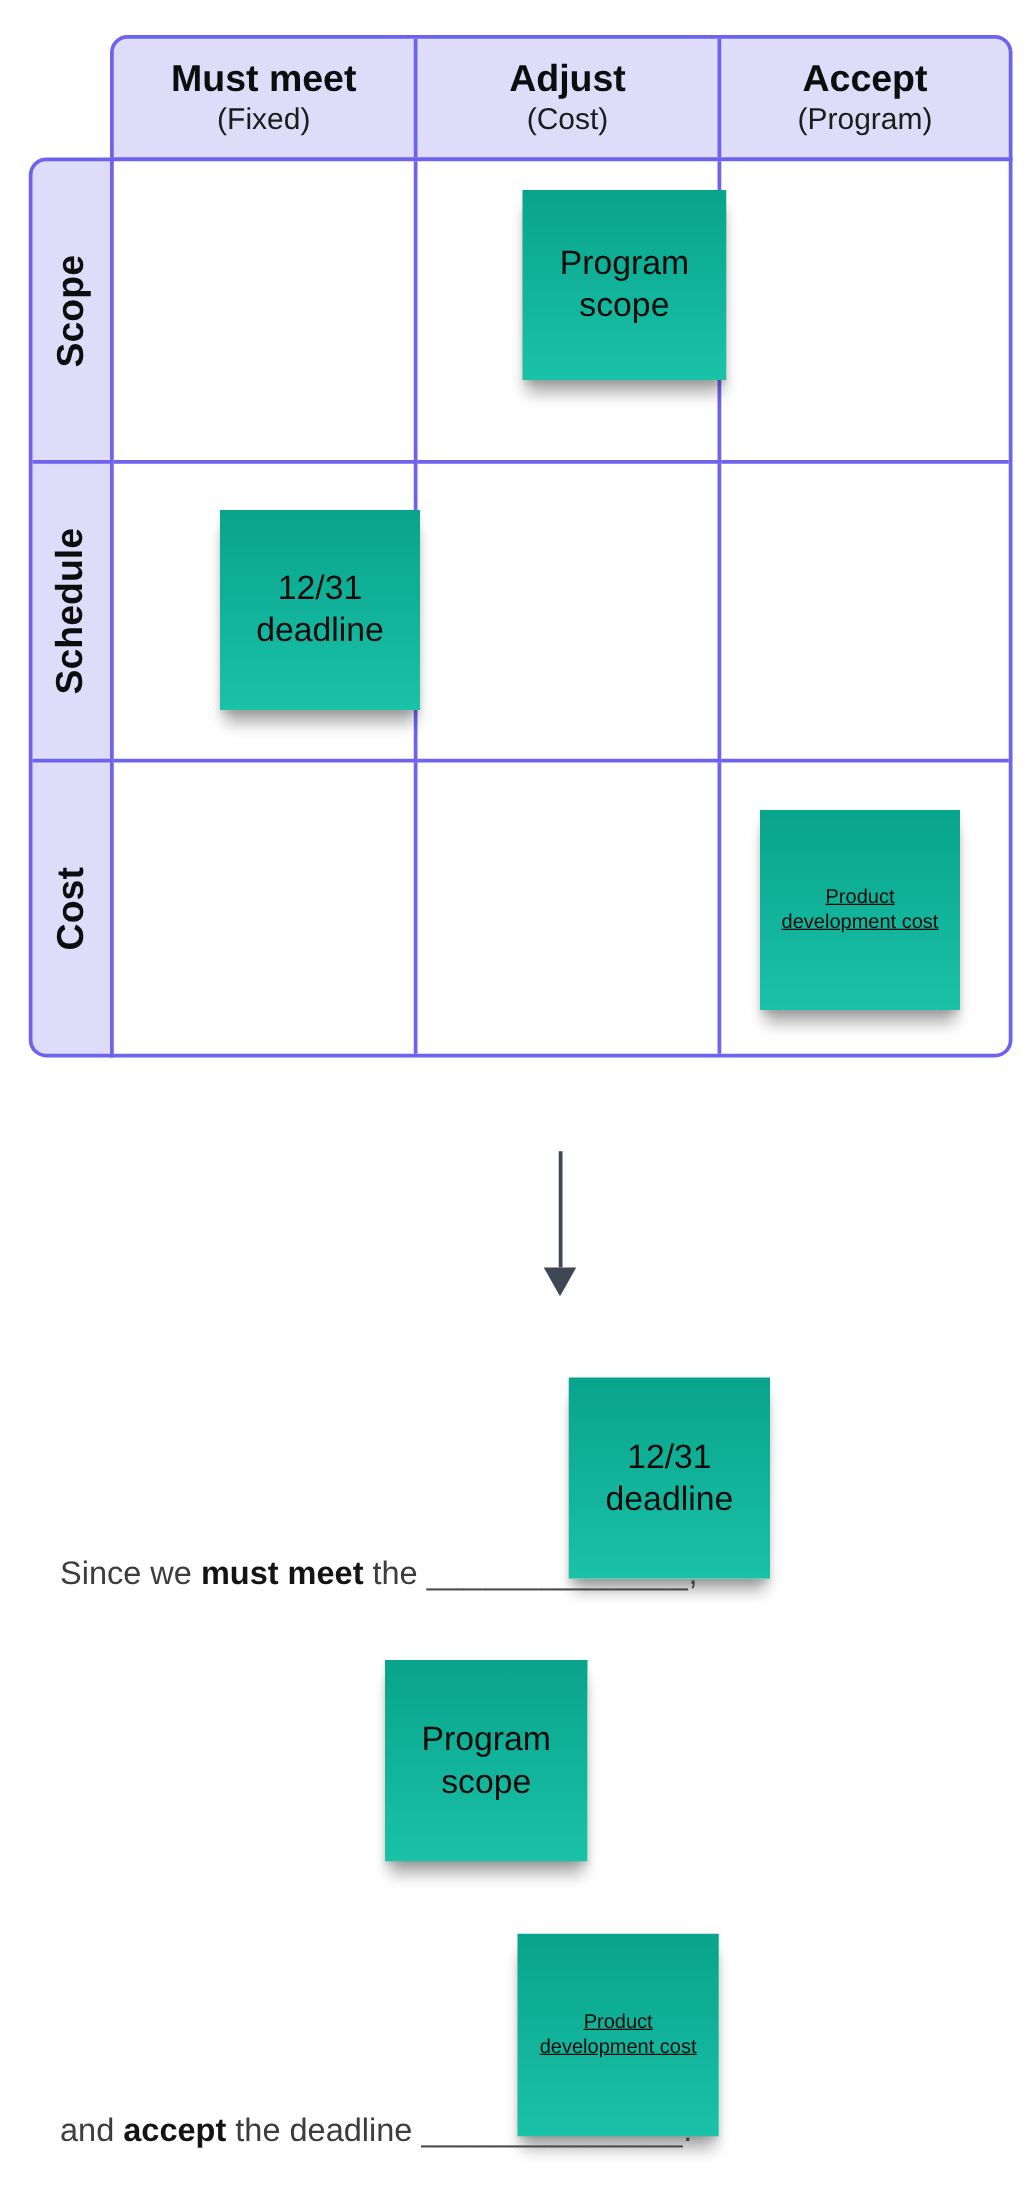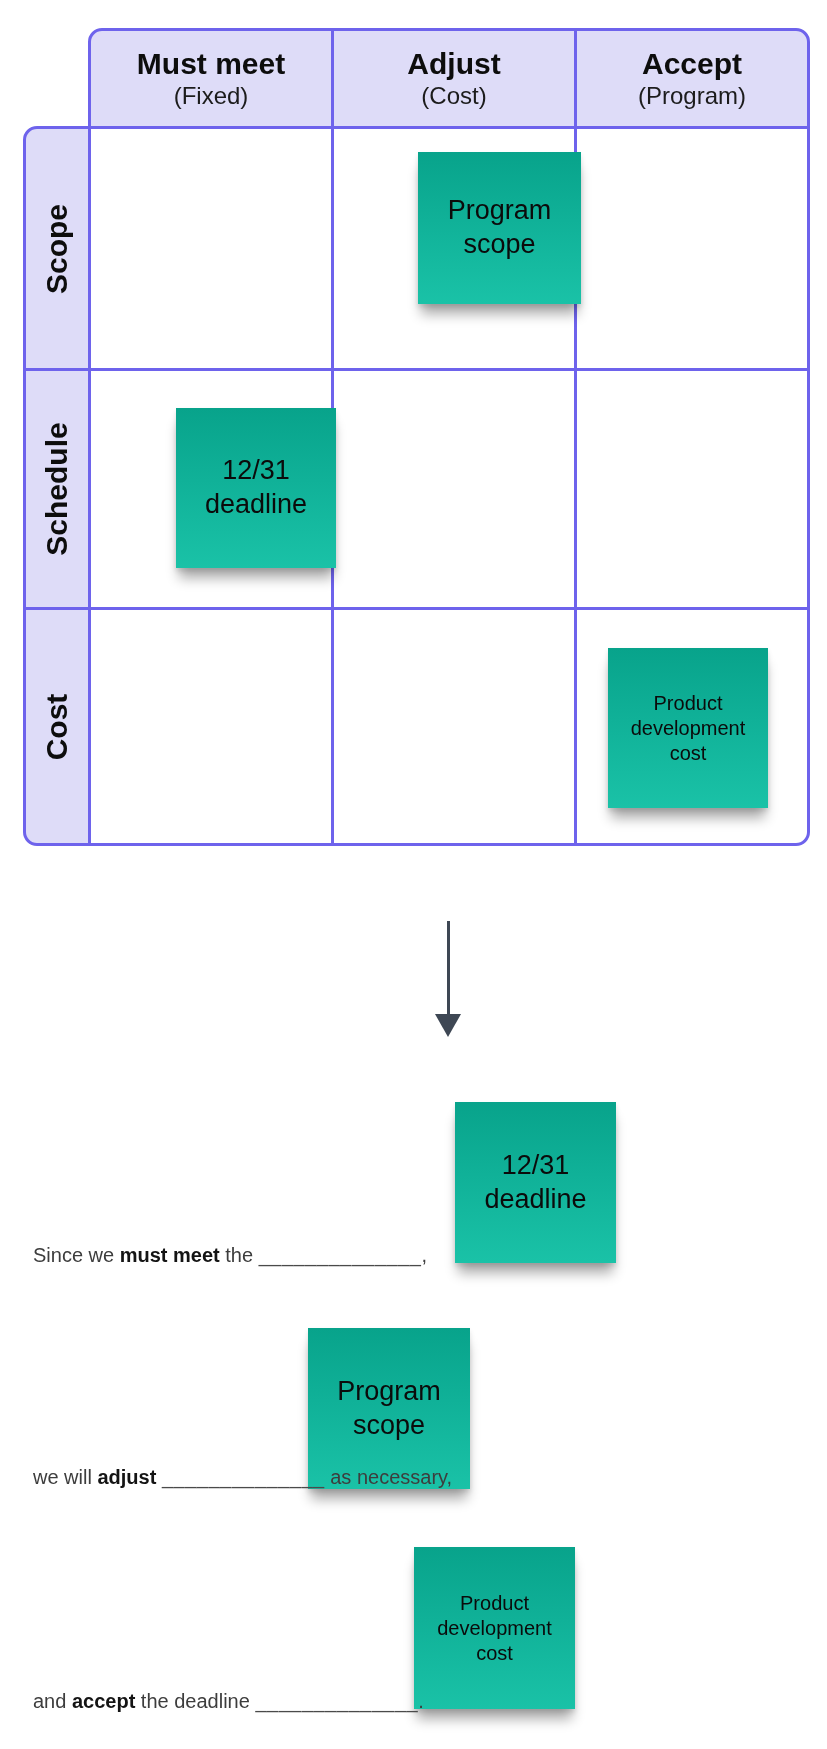--- a/index.html
+++ b/index.html
@@ -43,33 +43,33 @@
   .cell.bB{border-bottom:3px solid #6E63EC;}
   
   .sticky{
     position:absolute;box-sizing:border-box;
     background:linear-gradient(180deg,#08A38B 0%,#10B198 45%,#1AC2A7 100%);
     box-shadow:0 13px 12px -3px rgba(0,0,0,0.33), 0 3px 5px rgba(0,0,0,0.12);
     display:flex;align-items:center;justify-content:center;text-align:center;
     color:#0b0b0b;line-height:1.25;padding:8px;
   }
   .sticky.big{font-size:27px;margin-left:48px;}
-  .sticky.small{font-size:20px;}
+  .sticky.small{font-size:16px;text-decoration:underline;}
   
   .down-arrow{position:absolute;left:435px;top:921px;width:26px;height:116px;}
   .down-arrow .shaft{width:3px;height:93px;background:#3E4754;margin:0 auto;}
   .down-arrow .head{
     width:0;height:0;margin:0 auto;
     border-left:13px solid transparent;border-right:13px solid transparent;
     border-top:23px solid #3E4754;
   }
   
   .sentence{
-    position:absolute;left:33px;white-space:pre-wrap;
-    font-size:20px;color:#3D3D3D;line-height:1.15;
+    position:absolute;left:48px;white-space:pre-wrap;
+    font-size:26px;color:#3D3D3D;line-height:1.15;
   }
   .sentence b{font-weight:700;color:#141414;}
   .blank{color:#4A4A4A;letter-spacing:0.5px;}
 </style>
 </head>
 <body>
 
 <div class="canvas">
 
   <div class="col-headers">
@@ -117,18 +117,17 @@
 
   <div class="down-arrow">
     <div class="shaft"></div>
     <div class="head"></div>
   </div>
 
   <div class="sticky big" style="left:407px;top:1102px;width:161px;height:161px;">12/31 deadline</div>
   <div class="sentence" style="top:1244px;"><span>Since we </span><b>must meet</b><span> the </span><span class="blank">______________</span><span>,</span></div>
 
   <div class="sticky big" style="left:260px;top:1328px;width:162px;height:161px;">Program scope</div>
-  <div class="sentence" style="top:1466px;"><span>we will </span><b>adjust</b><span> </span><span class="blank">______________</span><span> as necessary,</span></div>
 
   <div class="sticky small" style="left:414px;top:1547px;width:161px;height:162px;">Product development cost</div>
   <div class="sentence" style="top:1690px;"><span>and </span><b>accept</b><span> the deadline </span><span class="blank">______________</span><span>.</span></div>
 
 </div>
 
 </body></html>

